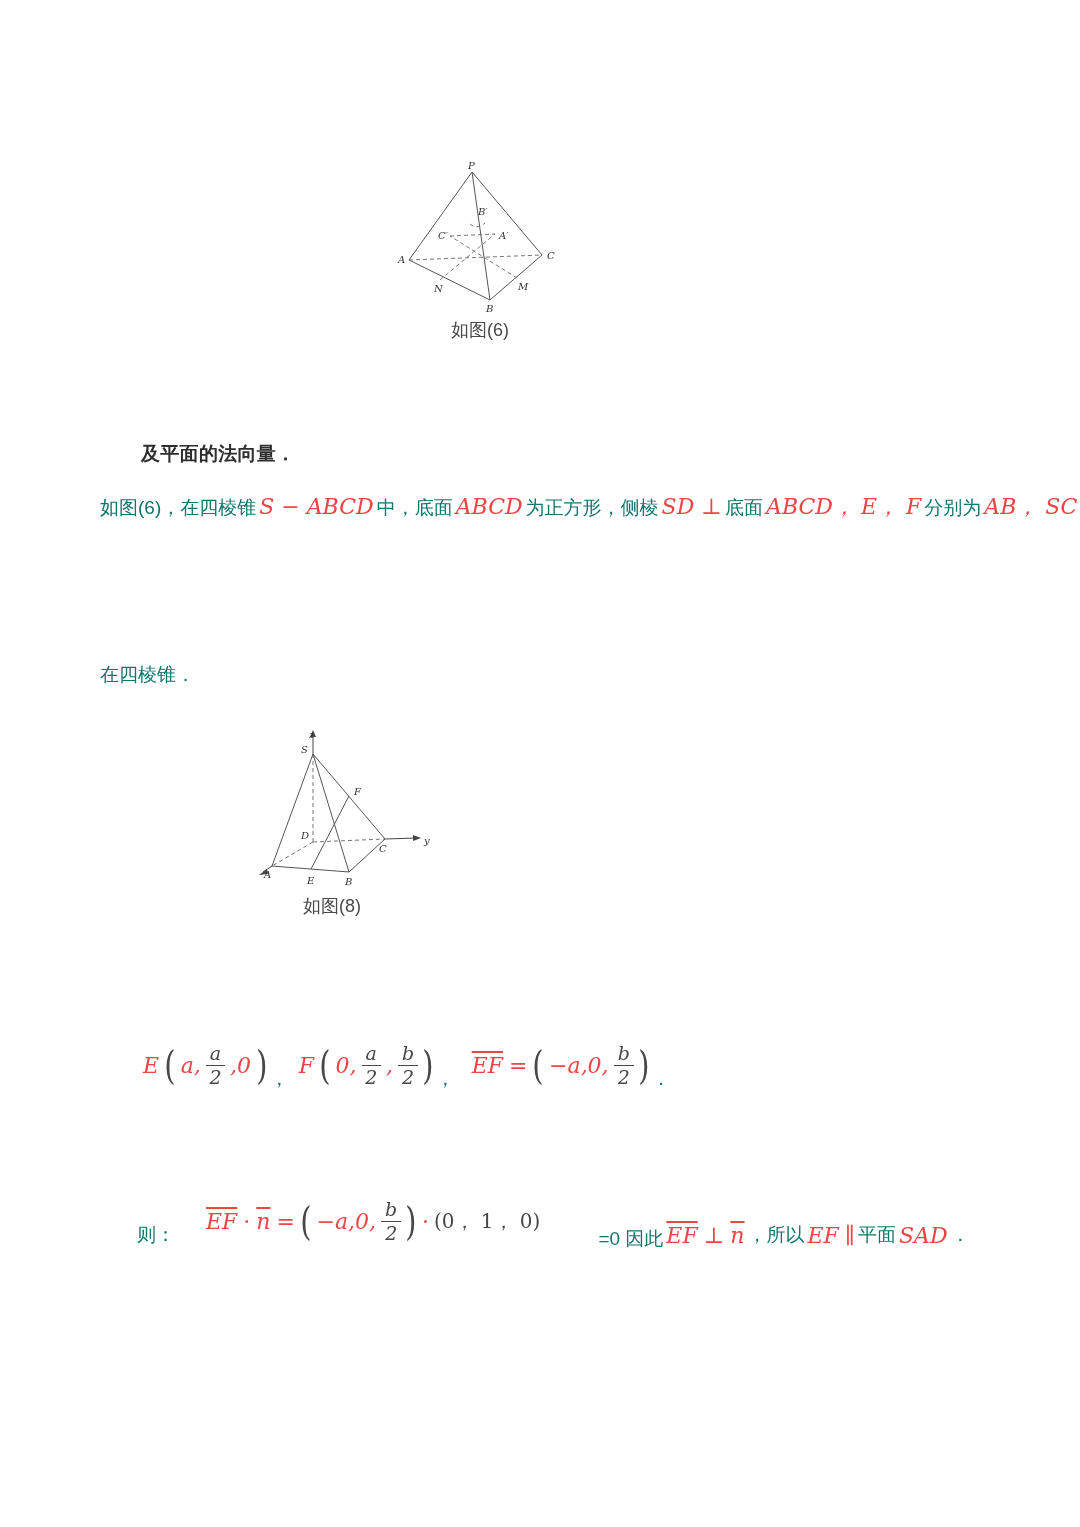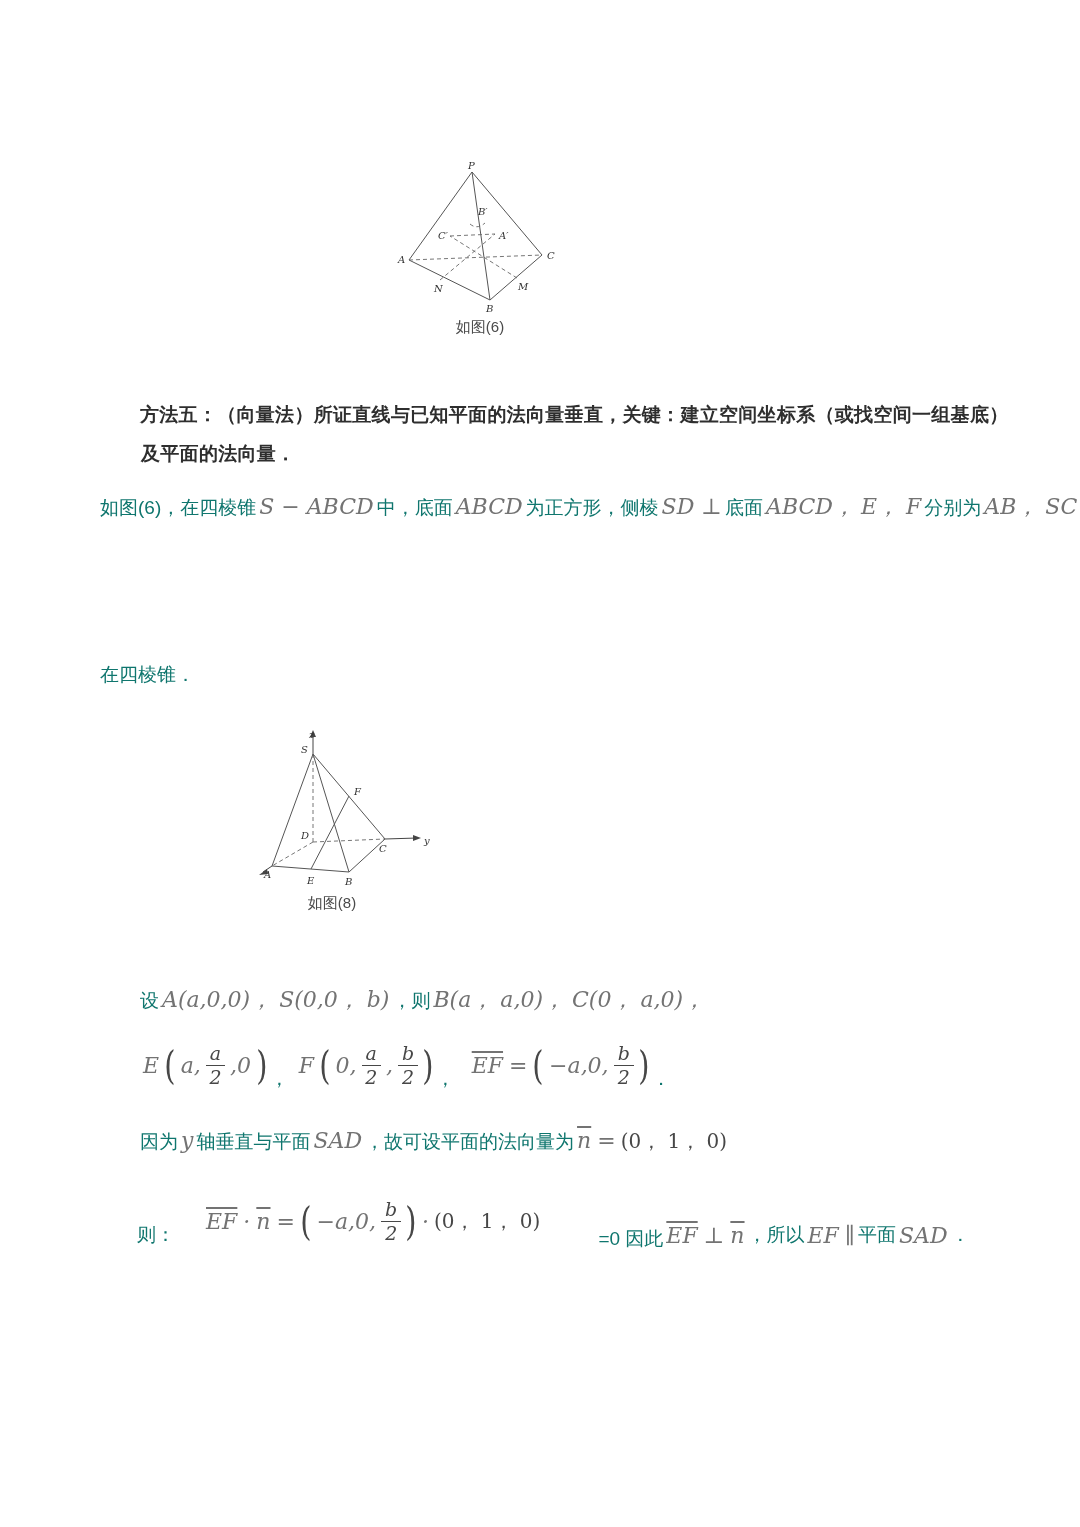--- a/index.html
+++ b/index.html
@@ -1,32 +1,32 @@
 <!DOCTYPE html>
 <html><head>
 <meta charset="utf-8">
 <style>
   html,body{margin:0;padding:0;background:#ffffff;}
   .page{position:relative;width:1080px;height:1527px;background:#ffffff;overflow:hidden;
         font-family:"Liberation Sans",sans-serif;color:#3a3a3a;}
   .line{white-space:nowrap;}
   .cn{font-size:19px;color:#0f766e;}
   .heading{font-weight:700;font-size:19px;color:#2e2e2e;letter-spacing:.3px;}
-  .math{font-family:"DejaVu Serif",serif;font-style:italic;font-size:22px;color:#737373;white-space:pre;padding:0 3px;text-align:right;}
+  .math{font-family:"DejaVu Serif",serif;font-style:italic;font-size:22px;color:#ef4444;white-space:pre;padding:0 3px;text-align:right;}
   .mathup{font-family:"DejaVu Serif",serif;font-size:20px;color:#474747;white-space:pre;padding:0 2px;}
   .vec{text-decoration:overline;}
   .bp{font-family:"DejaVu Serif",serif;font-size:40px;font-weight:400;color:#474747;display:inline-block;
       transform:scaleX(.72);line-height:.95;}
   .frac{display:inline-flex;flex-direction:column;align-items:center;font-family:"DejaVu Serif",serif;
         font-style:italic;font-size:19px;color:#474747;line-height:1.2;margin:0 2px;}
   .frac .num{border-bottom:1.4px solid #474747;padding:0 4px;}
   .frac .den{padding:0 2px;}
   .fline{display:flex;align-items:center;}
   .drop{position:relative;top:14px;}
-  .cap{font-size:15px;color:#4a4a4a;}
+  .cap{font-size:18px;color:#4a4a4a;}
   .abs{position:absolute;}
   svg text{font-family:"DejaVu Serif",serif;font-style:italic;font-size:10px;fill:#333;}
   svg .solid{stroke:#555;stroke-width:1;fill:none;}
   svg .dash{stroke:#666;stroke-width:.9;fill:none;stroke-dasharray:4 3;}
   svg .axis{stroke:#444;stroke-width:1;fill:none;}
   svg .ah{fill:#444;stroke:none;}
 </style>
 </head>
 <body>
 
@@ -50,21 +50,20 @@
       <text x="92" y="152">B</text>
       <text x="40" y="132">N</text>
       <text x="124" y="130">M</text>
       <text x="44" y="79">C′</text>
       <text x="84" y="55">B′</text>
       <text x="105" y="79">A′</text>
     </svg>
     <div class="cap">如图(6)</div>
   </div>
 
-  <div class="abs line heading" style="left:140px;top:402px;">方法五：（向量法）所证直线与已知平面的法向量垂直，关键：建立空间坐标系（或找空间一组基底）</div>
   <div class="abs line heading" style="left:141px;top:441px;">及平面的法向量．</div>
 
   <div class="abs line" style="left:100px;top:492px;">
     <span class="cn">如图(6)，在四棱锥</span><span class="math">S − ABCD</span><span class="cn">中，底面</span><span class="math">ABCD</span><span class="cn">为正方形，侧棱</span><span class="math">SD ⊥</span><span class="cn">底面</span><span class="math">ABCD，</span><span class="math">E， F</span><span class="cn">分别为</span><span class="math">AB， SC</span>
   </div>
 
   <div class="abs line" style="left:100px;top:662px;">
     <span class="cn">在四棱锥．</span>
   </div>
 
@@ -92,23 +91,20 @@
       <text x="50" y="158">E</text>
       <text x="88" y="159">B</text>
       <text x="44" y="113">D</text>
       <text x="122" y="126">C</text>
       <text x="167" y="118">y</text>
     </svg>
     <div class="cap" style="padding-right:40px;">如图(8)</div>
   </div>
 
 
-  <div class="abs line" style="left:140px;top:985px;">
-    <span class="cn">设</span><span class="math">A(a,0,0)， S(0,0， b)</span><span class="cn">，则</span><span class="math">B(a， a,0)， C(0， a,0)，</span>
-  </div>
 
   <div class="abs line fline" style="left:140px;top:1032px;height:66px;">
     <span class="math">E</span>
       <span class="bp">(</span>
       <span class="math">a,</span>
       <span class="frac">
         <span class="num">a</span>
         <span class="den">2</span>
       </span>
       <span class="math">,0</span>
@@ -133,23 +129,20 @@
       <span class="bp">(</span>
       <span class="math">−a,0,</span>
       <span class="frac">
         <span class="num">b</span>
         <span class="den">2</span>
       </span>
       <span class="bp">)</span>
       <span class="cn drop">．</span>
   </div>
 
-  <div class="abs line" style="left:140px;top:1128px;">
-    <span class="cn">因为</span><span class="math">y</span><span class="cn">轴垂直与平面</span><span class="math">SAD</span><span class="cn">，故可设平面的法向量为</span><span class="math vec">n</span><span class="math">=</span><span class="mathup">(0， 1， 0)</span>
-  </div>
 
   <div class="abs line fline" style="left:137px;top:1188px;height:66px;">
     <span class="cn drop">则：</span>
     <span class="math vec" style="margin-left:28px;">EF</span>
       <span class="math">·</span>
       <span class="math vec">n</span>
       <span class="math">=</span>
       <span class="bp">(</span>
       <span class="math">−a,0,</span>
       <span class="frac">

